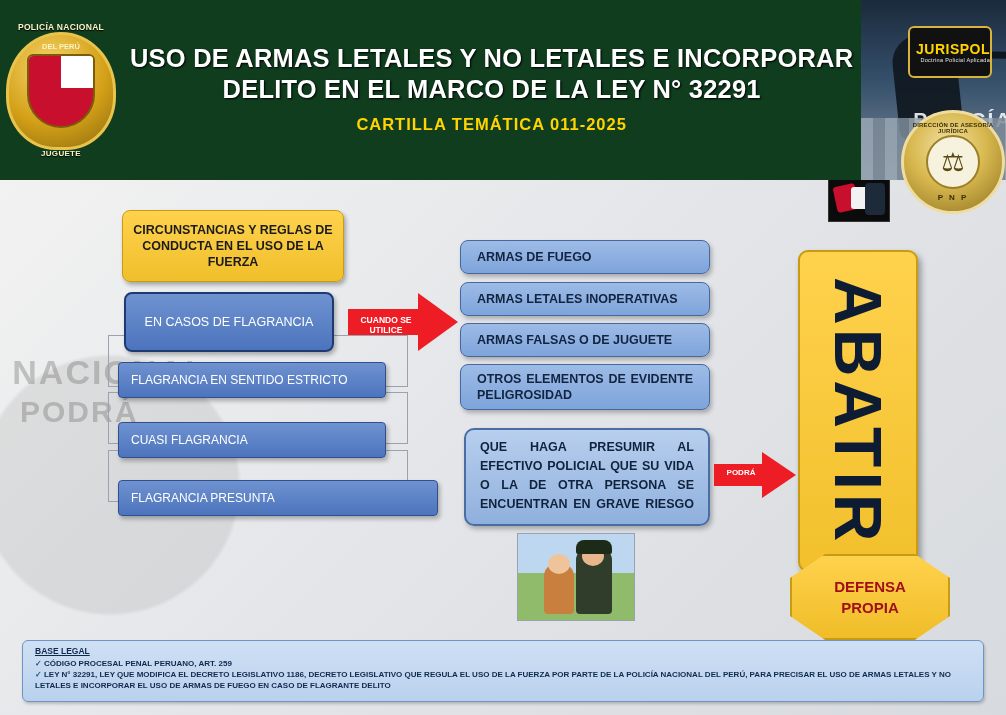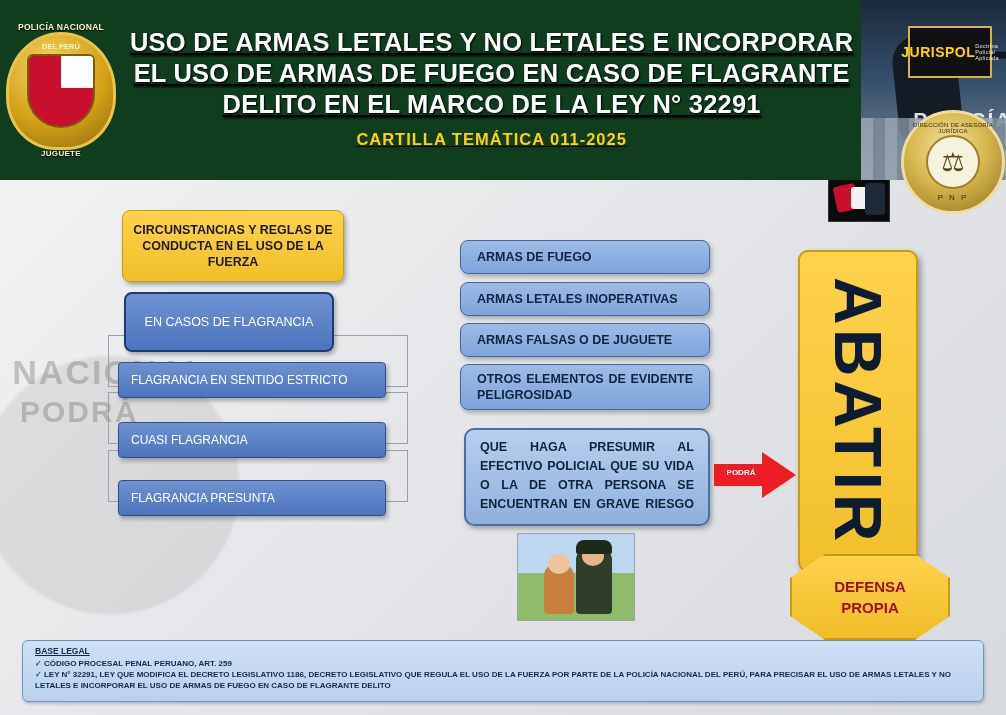--- a/index.html
+++ b/index.html
@@ -9,21 +9,21 @@
     font-family:"Liberation Sans", sans-serif;
     background:#ffffff;
     overflow:hidden;
     position:relative;
   }
 
   
   #header {
     position:absolute; left:0; top:0; width:1006px; height:180px;
     background:#0f3d1e;
-    display:flex; align-items:stretch;text-decoration:underline;
+    display:flex; align-items:stretch;
   }
   #crest-left {
     width:145px; display:flex; align-items:center; justify-content:center;
     position:relative;
   }
   .crest-inner {
     width:122px; height:140px; position:relative;
   }
   .crest-ring {
     position:absolute; left:6px; top:12px; width:110px; height:118px;
@@ -89,38 +89,38 @@
     position:absolute; left:0; bottom:0; width:210px; height:62px;
     background:repeating-linear-gradient(90deg,#9aa7b4 0 12px,#7d8b99 12px 24px);
     opacity:.85;
   }
   .photo-police-text {
     position:absolute; left:52px; bottom:48px; color:#ffffff; font-weight:bold;
     font-size:21px; letter-spacing:2px; opacity:.85;
   }
   #jurispol {
     position:absolute; right:14px; top:26px; width:84px; height:52px;
-    background:#111; border:2px solid #d9b43c; border-radius:1px;
-    display:flex; align-items:center; justify-content:center;
+    background:#111; border:2px solid #d9b43c; border-radius:6px;
+    display:flex; flex-direction:column; align-items:flex-end; justify-content:center;
   }
   #jurispol .jp-title { color:#ffd400; font-weight:bold; font-size:14px; letter-spacing:.5px; }
   #jurispol .jp-sub { color:#e8e8e8; font-size:5.5px; letter-spacing:.3px; }
 
   
   #seal-right {
     position:absolute; left:901px; top:110px; width:104px; height:104px;
     border-radius:50%;
     background:radial-gradient(circle at 45% 35%, #f3e2a6 0%, #d8b84f 45%, #8d7220 100%);
     border:3px solid #efdca0;
     z-index:5;
     display:flex; align-items:center; justify-content:center;
   }
   .seal-ring-text-top, .seal-ring-text-bot {
     position:absolute; width:104px; text-align:center; color:#3a2f08;
-    font-size:6px; font-weight:normal; letter-spacing:.2px;
+    font-size:6px; font-weight:bold; letter-spacing:.2px;
   }
   .seal-ring-text-top { top:9px; }
   .seal-ring-text-bot { bottom:9px; font-size:8px; letter-spacing:2px; }
   .seal-core {
     width:54px; height:54px; border-radius:50%;
     background:#f7f2de; border:2px solid #9a7f26;
     display:flex; align-items:center; justify-content:center;
     font-size:26px; color:#5b4a12;
   }
 
@@ -169,21 +169,21 @@
   }
   .left-wrap {
     position:absolute; border:1px solid #9aa3ad; background:transparent;
   }
   #wrap1 { left:108px; top:155px; width:300px; height:52px; }
   #wrap2 { left:108px; top:212px; width:300px; height:52px; }
   #wrap3 { left:108px; top:270px; width:300px; height:52px; }
 
   #sentido-box { left:118px; top:182px; width:268px; height:36px; border-radius:4px; font-size:12px; }
   #cuasi-box   { left:118px; top:242px; width:268px; height:36px; border-radius:4px; font-size:12px; }
-  #presunta-box{ left:118px; top:300px; width:268px; height:36px; border-radius:4px; font-size:12px; }
+  #presunta-box{ left:118px; top:300px; width:320px; height:36px; border-radius:4px; font-size:12px; }
 
   
   #red-arrow-1 {
     position:absolute; left:348px; top:113px; width:110px; height:58px;
   }
   .arrow-shape {
     position:absolute; left:0; top:16px; width:74px; height:26px; background:#ee1c25;
   }
   .arrow-head {
     position:absolute; left:70px; top:0; width:0; height:0;
@@ -305,21 +305,20 @@
       <div class="crest-ring"></div>
       <div class="crest-shield"></div>
       <div class="crest-text-top">POLICÍA NACIONAL</div>
       <div class="crest-sub">DEL PERÚ</div>
       <div class="crest-text-bot">JUGUETE</div>
     </div>
   </div>
 
   <div id="title-block">
     <div class="title-line">USO DE ARMAS LETALES Y NO LETALES E INCORPORAR</div>
-    <div class="title-line">EL USO DE ARMAS DE FUEGO EN CASO DE FLAGRANTE</div>
     <div class="title-line">DELITO EN EL MARCO DE LA LEY N° 32291</div>
     <div id="cartilla">CARTILLA TEMÁTICA 011-2025</div>
   </div>
 
   <div id="header-photo">
     <div class="photo-fig"></div>
     <div class="photo-police-text">POLICÍA</div>
     <div class="photo-crowd"></div>
     <div id="jurispol">
       <div class="jp-title">JURISPOL</div>
@@ -345,20 +344,25 @@
 
   <div class="left-wrap" id="wrap1"></div>
   <div class="left-wrap" id="wrap2"></div>
   <div class="left-wrap" id="wrap3"></div>
 
   <div class="box blue-box" id="flagrancia-box">EN CASOS DE FLAGRANCIA</div>
   <div class="box blue-box" id="sentido-box">FLAGRANCIA EN SENTIDO ESTRICTO</div>
   <div class="box blue-box" id="cuasi-box">CUASI FLAGRANCIA</div>
   <div class="box blue-box" id="presunta-box">FLAGRANCIA PRESUNTA</div>
 
+  <div id="red-arrow-1">
+    <div class="arrow-shape"></div>
+    <div class="arrow-head"></div>
+    <div class="arrow-label">CUANDO SE UTILICE</div>
+  </div>
 
   <div class="box mid-box" id="mid2">ARMAS LETALES INOPERATIVAS</div>
   <div class="box mid-box" id="mid1">ARMAS DE FUEGO</div>
   <div class="box mid-box" id="mid3">ARMAS FALSAS O DE JUGUETE</div>
   <div class="box mid-box" id="mid4">
     <span class="justify">OTROS ELEMENTOS DE EVIDENTE PELIGROSIDAD</span>
   </div>
 
   <div class="box" id="mid5">QUE HAGA PRESUMIR AL EFECTIVO POLICIAL QUE SU VIDA O LA DE OTRA PERSONA SE ENCUENTRAN EN GRAVE RIESGO</div>
 

